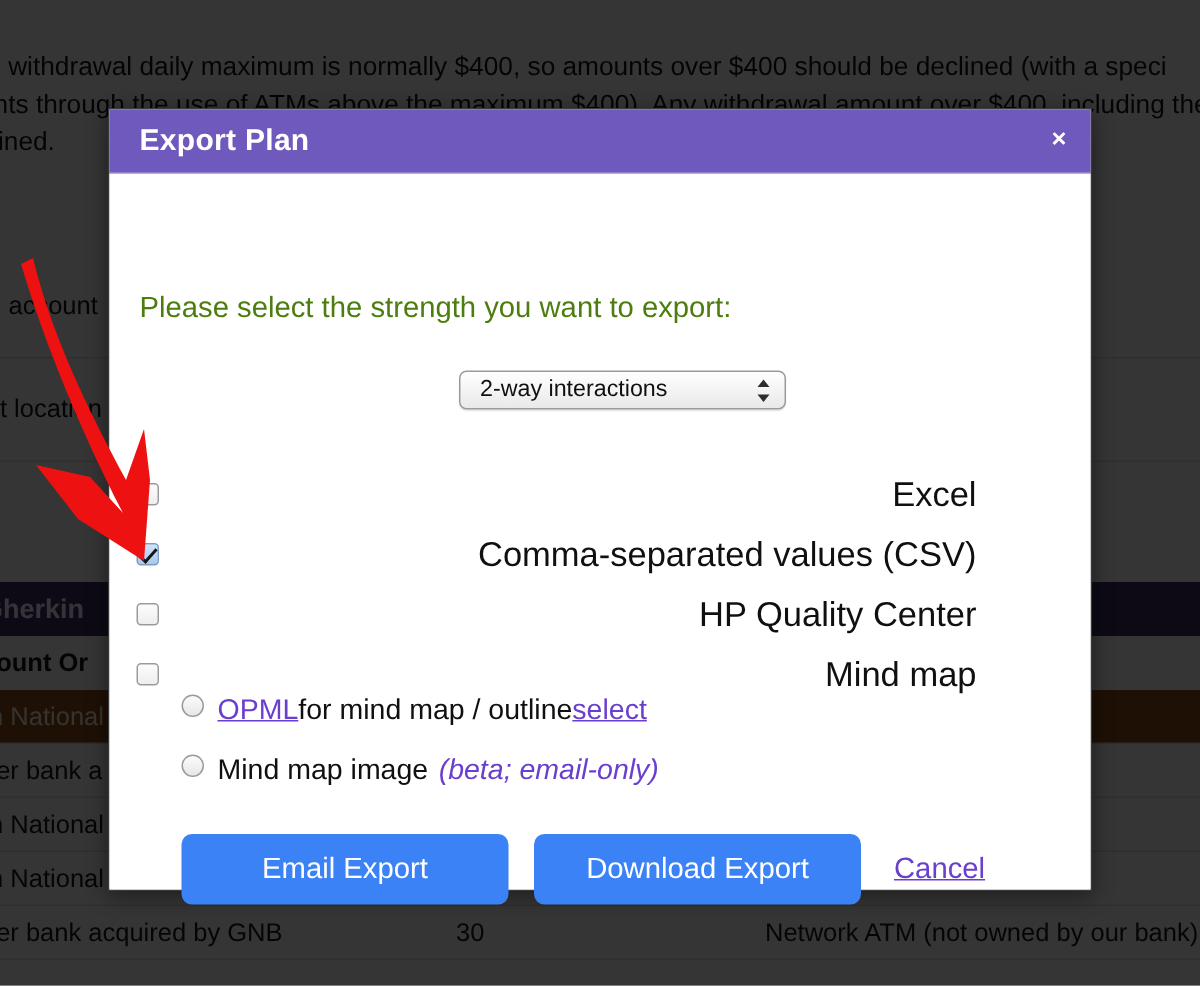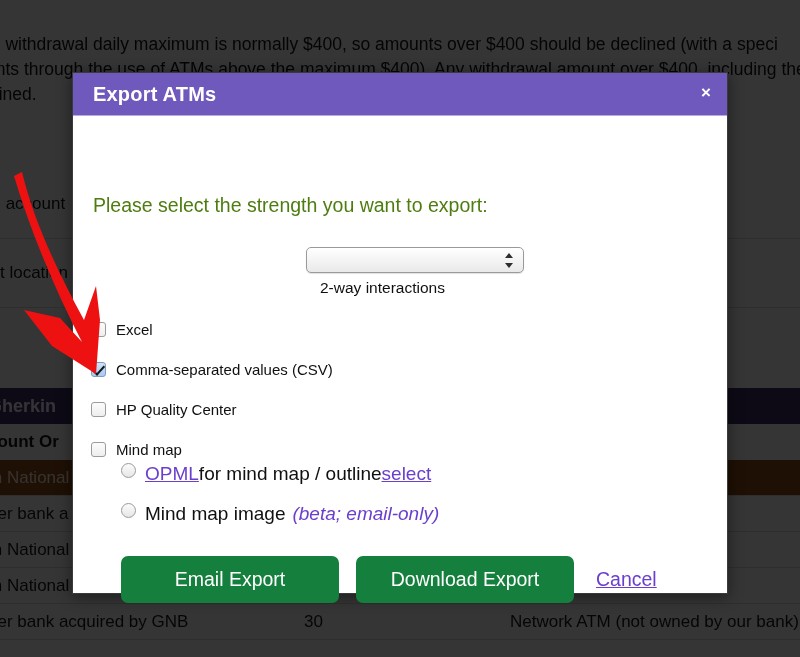--- a/index.html
+++ b/index.html
@@ -183,21 +183,20 @@
     box-shadow: 0 1px 0 rgba(255,255,255,0.9) inset, 0 1px 1px rgba(0,0,0,0.12);
     box-sizing: border-box;
     cursor: pointer;
   }
   .fakeselect .sel-label {
     position: absolute;
     left: 13px;
     top: 3px;
     font-size: 15.5px;
     color: #101010;
-    margin-top: 28px;
   }
   .sel-arrows {
     position: absolute;
     right: 9px;
     top: 4px;
     width: 9px;
     height: 18px;
   }
   .sel-arrows .up, .sel-arrows .dn {
     position: absolute;
@@ -213,22 +212,23 @@
     position: absolute;
     left: 18px;
     top: 193px;
     width: 560px;
   }
   .check-row {
     position: relative;
     height: 40px;
     display: flex;
     align-items: center;
-    font-size: 15px;
+    font-size: 23px;
     color: #101010;
+    justify-content: space-between;
   }
   .cbox {
     width: 15px;
     height: 15px;
     border: 1px solid #9b9b9b;
     border-radius: 3px;
     background: linear-gradient(#fcfcfc, #eeeeee);
     margin-right: 10px;
     box-sizing: border-box;
     position: relative;
@@ -289,21 +289,21 @@
 
   .actions {
     position: absolute;
     left: 48px;
     top: 440px;
     display: flex;
     align-items: center;
   }
   .btn-green {
     height: 47px;
-    background: #15803d;
+    background: #3b82f6;
     color: #ffffff;
     border: none;
     border-radius: 7px;
     font-size: 19.5px;
     font-family: "Liberation Sans", sans-serif;
     padding: 0 26px;
     cursor: pointer;
     min-width: 218px;
   }
   .btn-gap { width: 17px; }
@@ -366,21 +366,21 @@
             </tr>
           </tbody>
         </table>
       </div>
 
     </div>
   </div>
 
   <div class="modal">
     <div class="modal-header">
-      <div class="modal-title">Export ATMs</div>
+      <div class="modal-title">Export Plan</div>
       <div class="modal-close">×</div>
     </div>
 
     <div class="modal-body">
 
       <div class="prompt">Please select the strength you want to export:</div>
 
       <div class="select-wrap">
         <div class="fakeselect">
           <span class="sel-label">2-way interactions</span>

